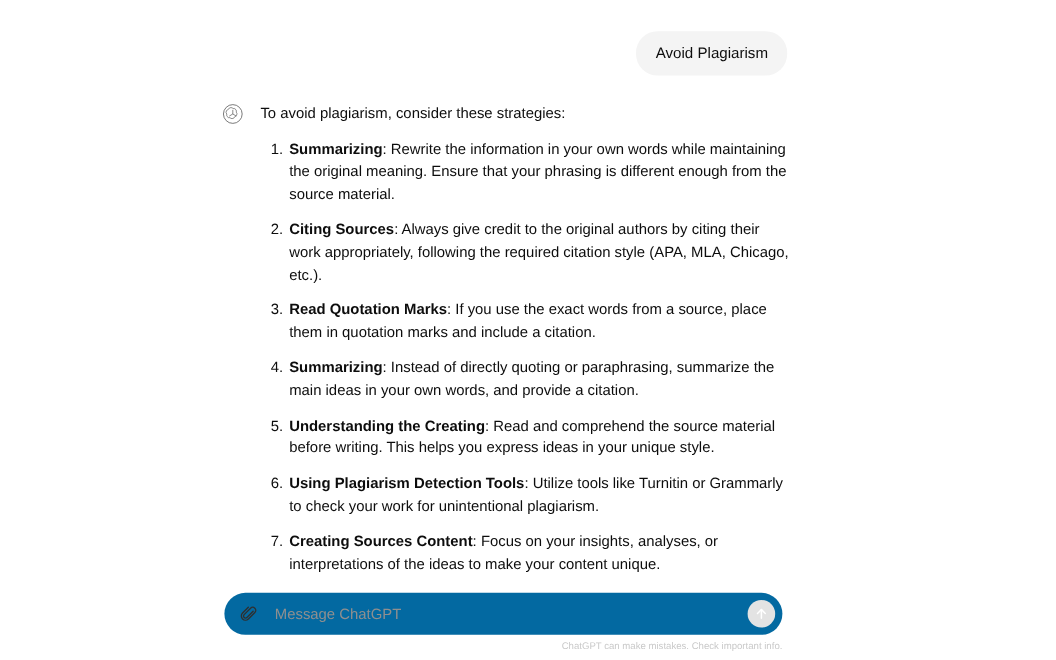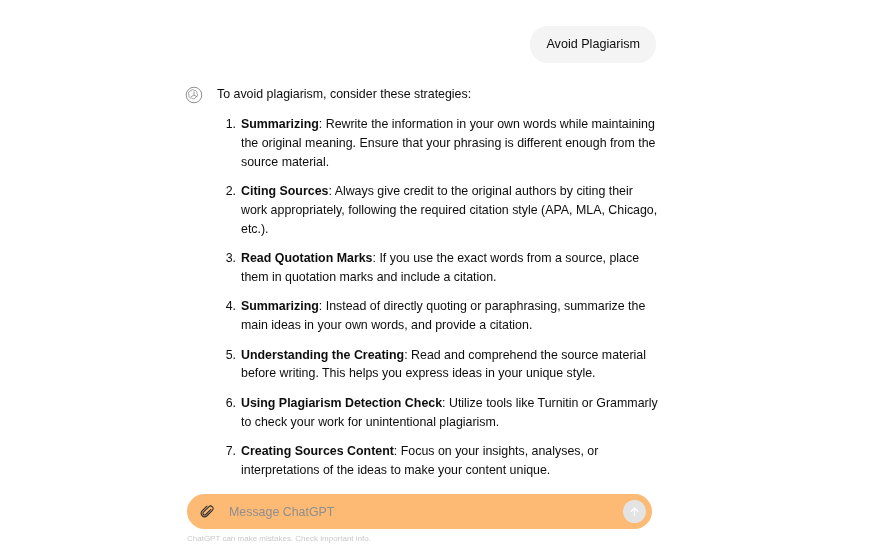--- a/index.html
+++ b/index.html
@@ -130,21 +130,21 @@
     height: 56px;
     background: #ffffff;
   }
 
   .composer {
     position: absolute;
     left: 187px;
     top: 0px;
     width: 465px;
     height: 35px;
-    background: #fdba74;
+    background: #0369a1;
     border-radius: 26px;
     display: flex;
     align-items: center;
     padding: 0 6px 0 8px;
   }
 
   .attach-btn {
     flex: 0 0 auto;
     width: 24px;
     height: 24px;
@@ -186,21 +186,21 @@
     color: #ffffff;
     padding: 0;
   }
   .send-btn svg { display: block; }
 
   .footnote {
     position: absolute;
     left: 187px;
     top: 39px;
     width: 465px;
-    text-align: left;
+    text-align: right;
     font-size: 8px;
     line-height: 11px;
     color: #c9c9c9;
     white-space: nowrap;
     overflow: hidden;
   }
 </style>
 </head>
 <body>
 
@@ -240,21 +240,21 @@
             <li>
               <b>Read Quotation Marks</b><span>: </span><span>If you use the exact words from a source, place them in quotation marks and include a citation.</span>
             </li>
             <li>
               <b>Summarizing</b><span>: </span><span>Instead of directly quoting or paraphrasing, summarize the main ideas in your own words, and provide a citation.</span>
             </li>
             <li>
               <b>Understanding the Creating</b><span>: </span><span>Read and comprehend the source material before writing. This helps you express ideas in your unique style.</span>
             </li>
             <li>
-              <b>Using Plagiarism Detection Check</b><span>: </span><span>Utilize tools like Turnitin or Grammarly to check your work for unintentional plagiarism.</span>
+              <b>Using Plagiarism Detection Tools</b><span>: </span><span>Utilize tools like Turnitin or Grammarly to check your work for unintentional plagiarism.</span>
             </li>
             <li>
               <b>Creating Sources Content</b><span>: </span><span>Focus on your insights, analyses, or interpretations of the ideas to make your content unique.</span>
             </li>
           </ol>
 
           <p class="outro">By following these strategies, you can ensure that your writing is original and respects the intellectual property of others.</p>
 
         </div>
       </div>

